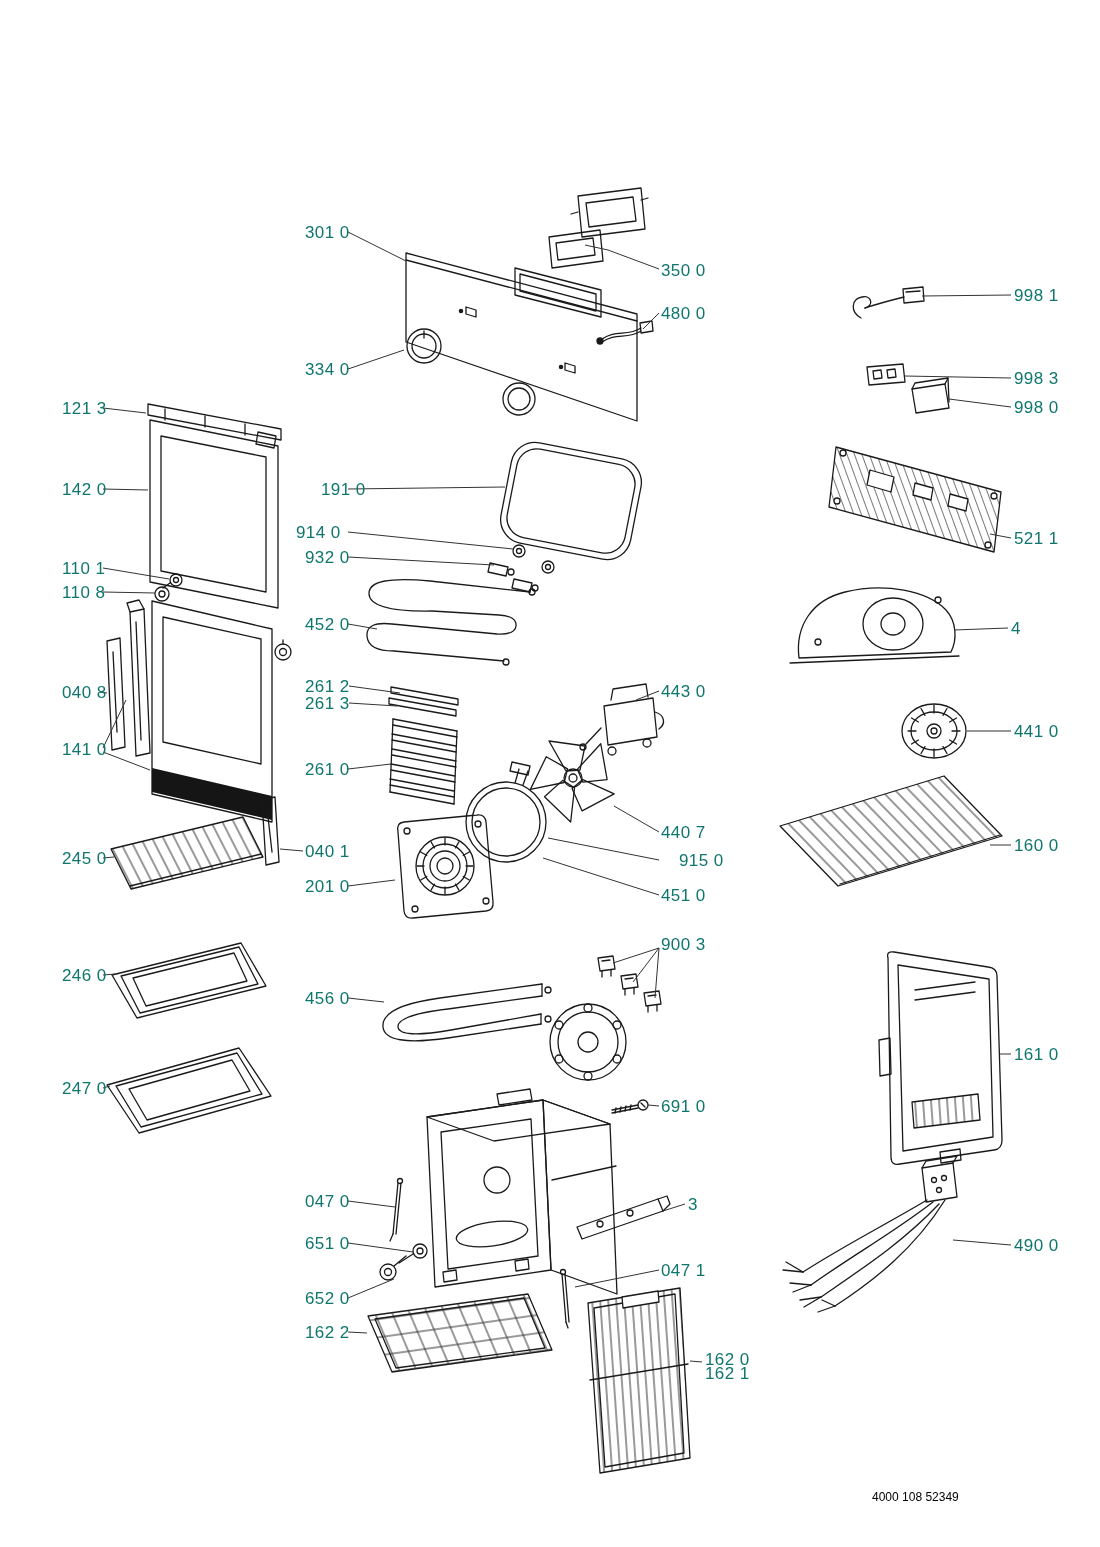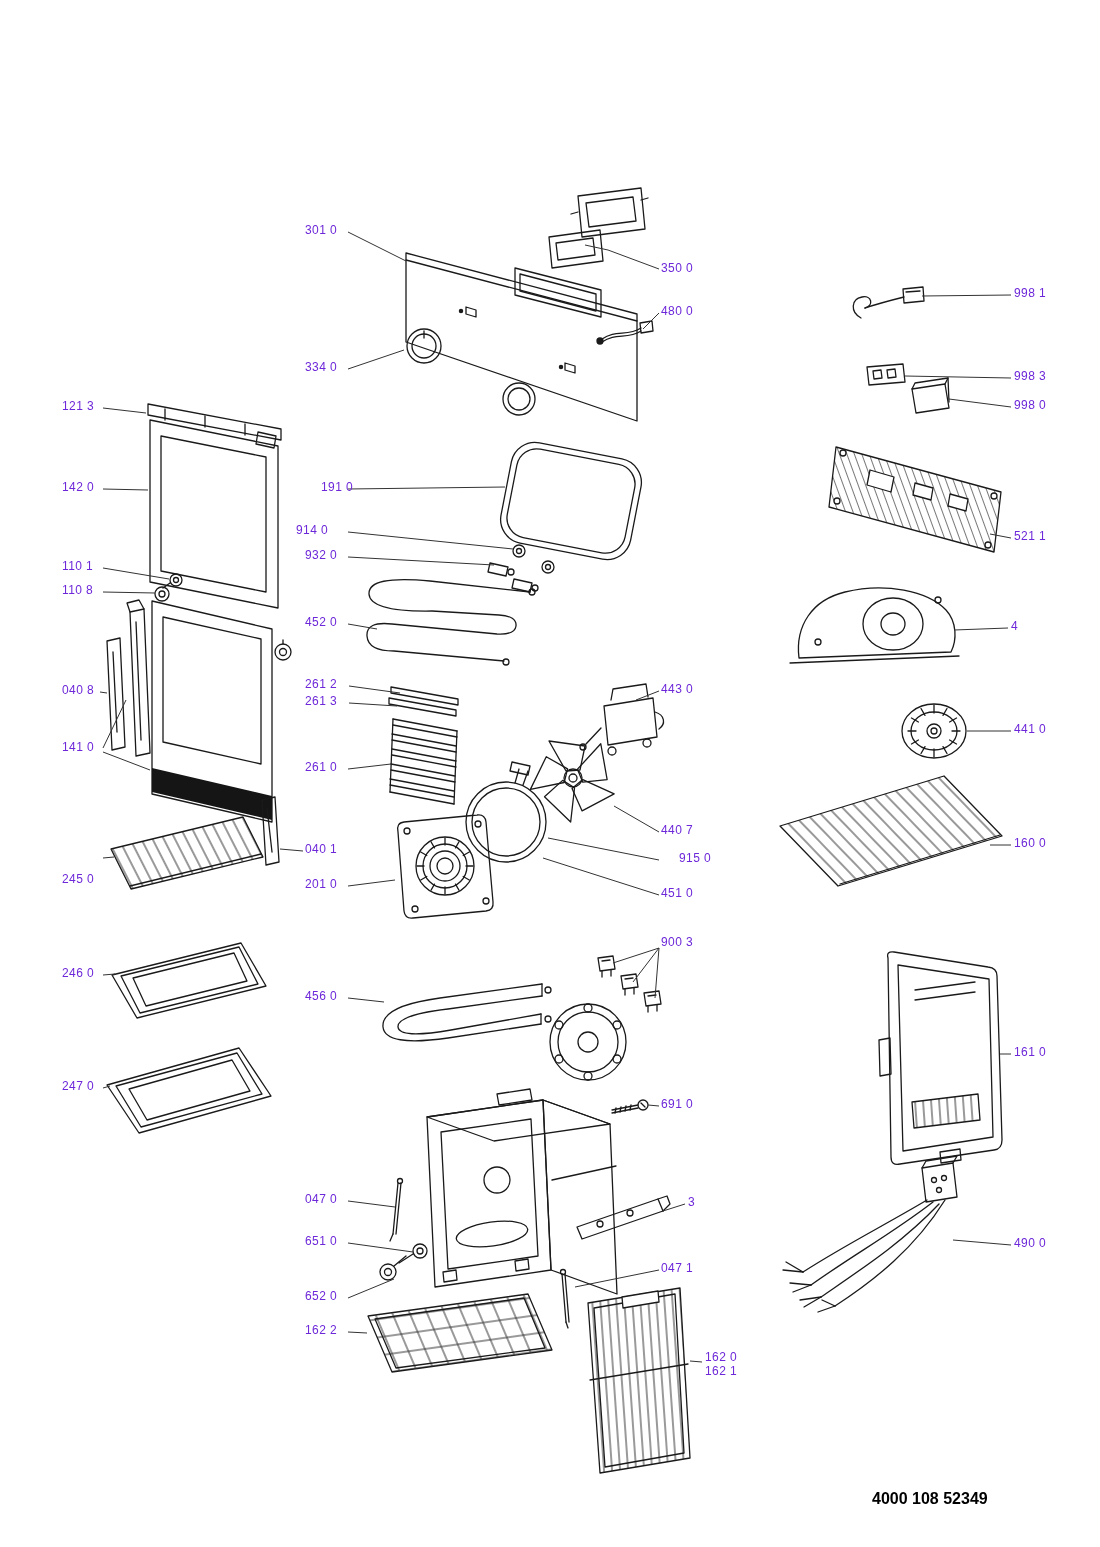--- a/index.html
+++ b/index.html
@@ -7,30 +7,30 @@
     position:relative;
     width:1100px; height:1547px;
     margin:0 auto;
     background:#ffffff;
     font-family:"Liberation Sans", sans-serif;
     overflow:hidden;
   }
   svg.art { position:absolute; left:0; top:0; }
   .lbl {
     position:absolute;
-    font-size:12px;
-    color:#6d28d9;
+    font-size:17px;
+    color:#0f766e;
     white-space:nowrap;
     letter-spacing:0.4px;
     user-select:none;
   }
   .docnum {
     position:absolute;
-    font-size:16px;
-    font-weight:bold;
+    font-size:12px;
+    font-weight:normal;
     color:#000;
     white-space:nowrap;
   }
 </style>
 </head>
 <body>
 
 <div class="page">
 
 <svg class="art" width="1100" height="1547" viewBox="0 0 1100 1547" xmlns="http://www.w3.org/2000/svg">
@@ -506,21 +506,21 @@
 <div class="lbl" style="left:1011px;top:619px">4</div>
 <div class="lbl" style="left:62px;top:683px">040 8</div>
 <div class="lbl" style="left:305px;top:677px">261 2</div>
 <div class="lbl" style="left:305px;top:694px">261 3</div>
 <div class="lbl" style="left:661px;top:682px">443 0</div>
 <div class="lbl" style="left:1014px;top:722px">441 0</div>
 <div class="lbl" style="left:62px;top:740px">141 0</div>
 <div class="lbl" style="left:305px;top:760px">261 0</div>
 <div class="lbl" style="left:661px;top:823px">440 7</div>
 <div class="lbl" style="left:1014px;top:836px">160 0</div>
-<div class="lbl" style="left:62px;top:872px">245 0</div>
+<div class="lbl" style="left:62px;top:849px">245 0</div>
 <div class="lbl" style="left:305px;top:842px">040 1</div>
 <div class="lbl" style="left:679px;top:851px">915 0</div>
 <div class="lbl" style="left:305px;top:877px">201 0</div>
 <div class="lbl" style="left:661px;top:886px">451 0</div>
 <div class="lbl" style="left:661px;top:935px">900 3</div>
 <div class="lbl" style="left:62px;top:966px">246 0</div>
 <div class="lbl" style="left:305px;top:989px">456 0</div>
 <div class="lbl" style="left:1014px;top:1045px">161 0</div>
 <div class="lbl" style="left:62px;top:1079px">247 0</div>
 <div class="lbl" style="left:661px;top:1097px">691 0</div>

